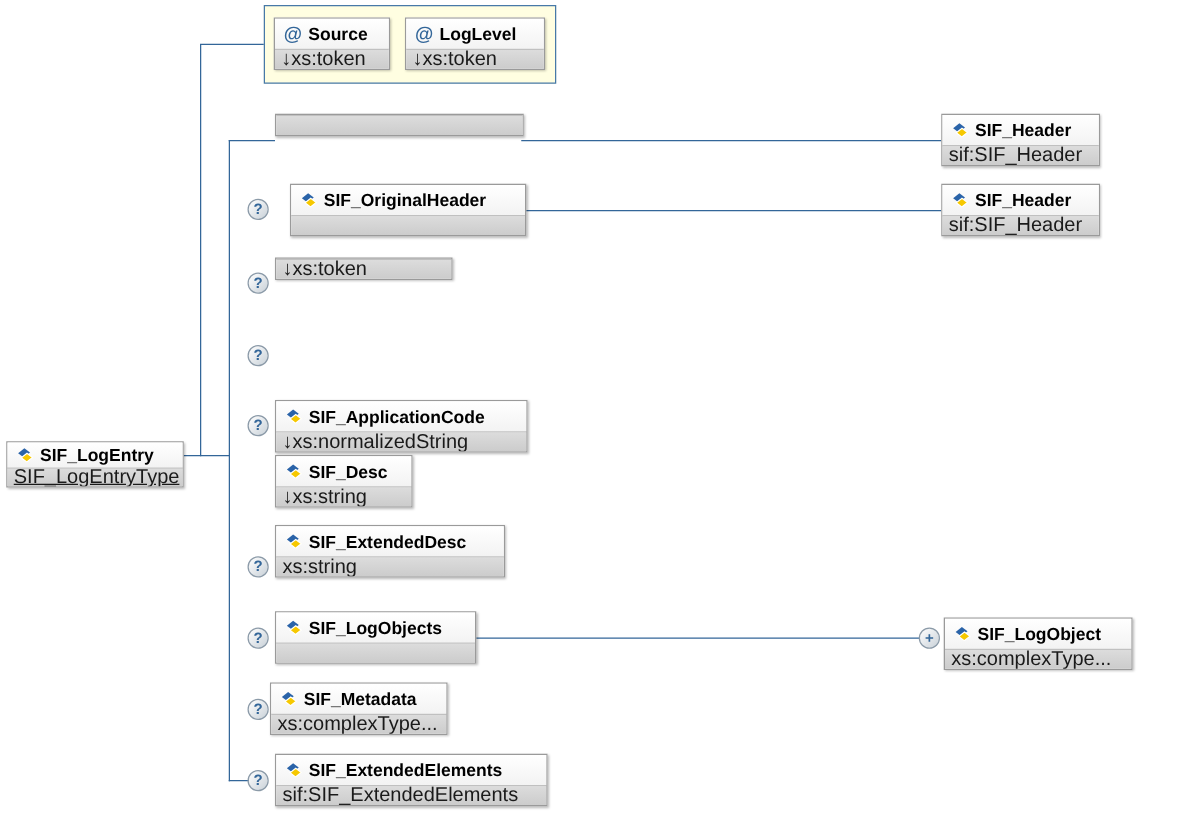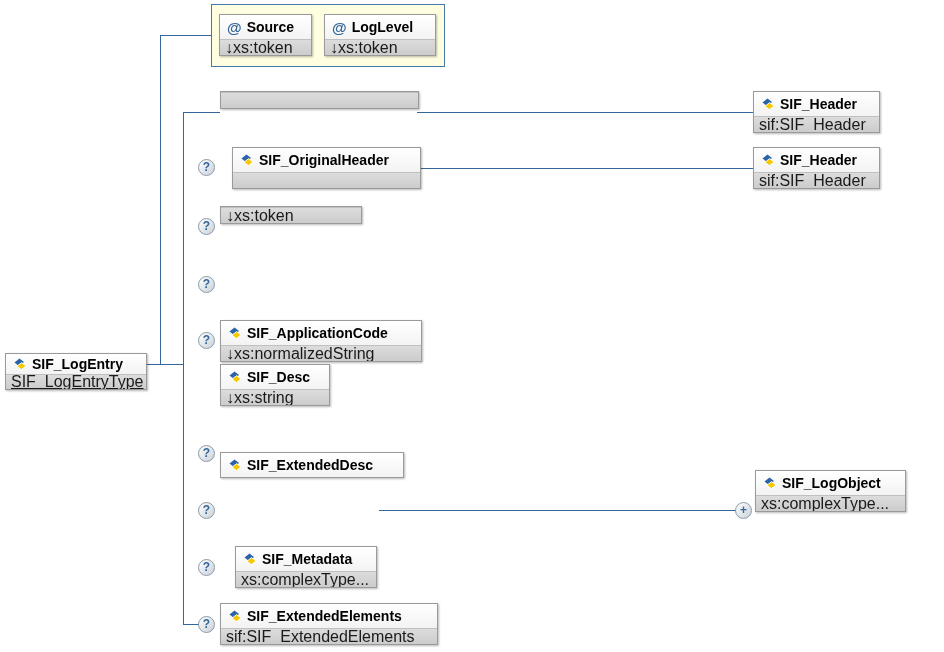--- a/index.html
+++ b/index.html
@@ -126,34 +126,47 @@
           <svg width="14" height="12" viewBox="0 0 14 12">
             <path d="M1.5 4.5 L6.5 0.5 L11 4 L6 8 Z" fill="#2a63a8"></path>
             <path d="M4 8.2 L8.6 4.6 L13 8 L8.4 11.6 Z" fill="#f6c800" stroke="#ffffff" stroke-width="0.9"></path>
           </svg>
         </span>
         <span>SIF_Desc</span>
       </div>
     <div class="s">↓xs:string</div>
   </div>
 
-  <div class="node" style="left:220px;top:452px;width:182px">
+  <div class="node" style="left:220px;top:420px;width:182px">
     <div class="t">
         <span class="ei">
           <svg width="14" height="12" viewBox="0 0 14 12">
             <path d="M1.5 4.5 L6.5 0.5 L11 4 L6 8 Z" fill="#2a63a8"></path>
             <path d="M4 8.2 L8.6 4.6 L13 8 L8.4 11.6 Z" fill="#f6c800" stroke="#ffffff" stroke-width="0.9"></path>
           </svg>
         </span>
         <span>SIF_ExtendedDesc</span>
       </div>
-  </div>
-
-
-  <div class="node" style="left:235px;top:546px;width:140px">
+    <div class="s">xs:string</div>
+  </div>
+
+  <div class="node" style="left:220px;top:489px;width:159px">
+    <div class="t">
+        <span class="ei">
+          <svg width="14" height="12" viewBox="0 0 14 12">
+            <path d="M1.5 4.5 L6.5 0.5 L11 4 L6 8 Z" fill="#2a63a8"></path>
+            <path d="M4 8.2 L8.6 4.6 L13 8 L8.4 11.6 Z" fill="#f6c800" stroke="#ffffff" stroke-width="0.9"></path>
+          </svg>
+        </span>
+        <span>SIF_LogObjects</span>
+      </div>
+    <div class="s"></div>
+  </div>
+
+  <div class="node" style="left:216px;top:546px;width:140px">
     <div class="t">
         <span class="ei">
           <svg width="14" height="12" viewBox="0 0 14 12">
             <path d="M1.5 4.5 L6.5 0.5 L11 4 L6 8 Z" fill="#2a63a8"></path>
             <path d="M4 8.2 L8.6 4.6 L13 8 L8.4 11.6 Z" fill="#f6c800" stroke="#ffffff" stroke-width="0.9"></path>
           </svg>
         </span>
         <span>SIF_Metadata</span>
       </div>
     <div class="s">xs:complexType...</div>
@@ -191,21 +204,21 @@
           <svg width="14" height="12" viewBox="0 0 14 12">
             <path d="M1.5 4.5 L6.5 0.5 L11 4 L6 8 Z" fill="#2a63a8"></path>
             <path d="M4 8.2 L8.6 4.6 L13 8 L8.4 11.6 Z" fill="#f6c800" stroke="#ffffff" stroke-width="0.9"></path>
           </svg>
         </span>
         <span>SIF_Header</span>
       </div>
     <div class="s">sif:SIF_Header</div>
   </div>
 
-  <div class="node" style="left:755px;top:470px;width:149px">
+  <div class="node" style="left:755px;top:494px;width:149px">
     <div class="t">
         <span class="ei">
           <svg width="14" height="12" viewBox="0 0 14 12">
             <path d="M1.5 4.5 L6.5 0.5 L11 4 L6 8 Z" fill="#2a63a8"></path>
             <path d="M4 8.2 L8.6 4.6 L13 8 L8.4 11.6 Z" fill="#f6c800" stroke="#ffffff" stroke-width="0.9"></path>
           </svg>
         </span>
         <span>SIF_LogObject</span>
       </div>
     <div class="s">xs:complexType...</div>

